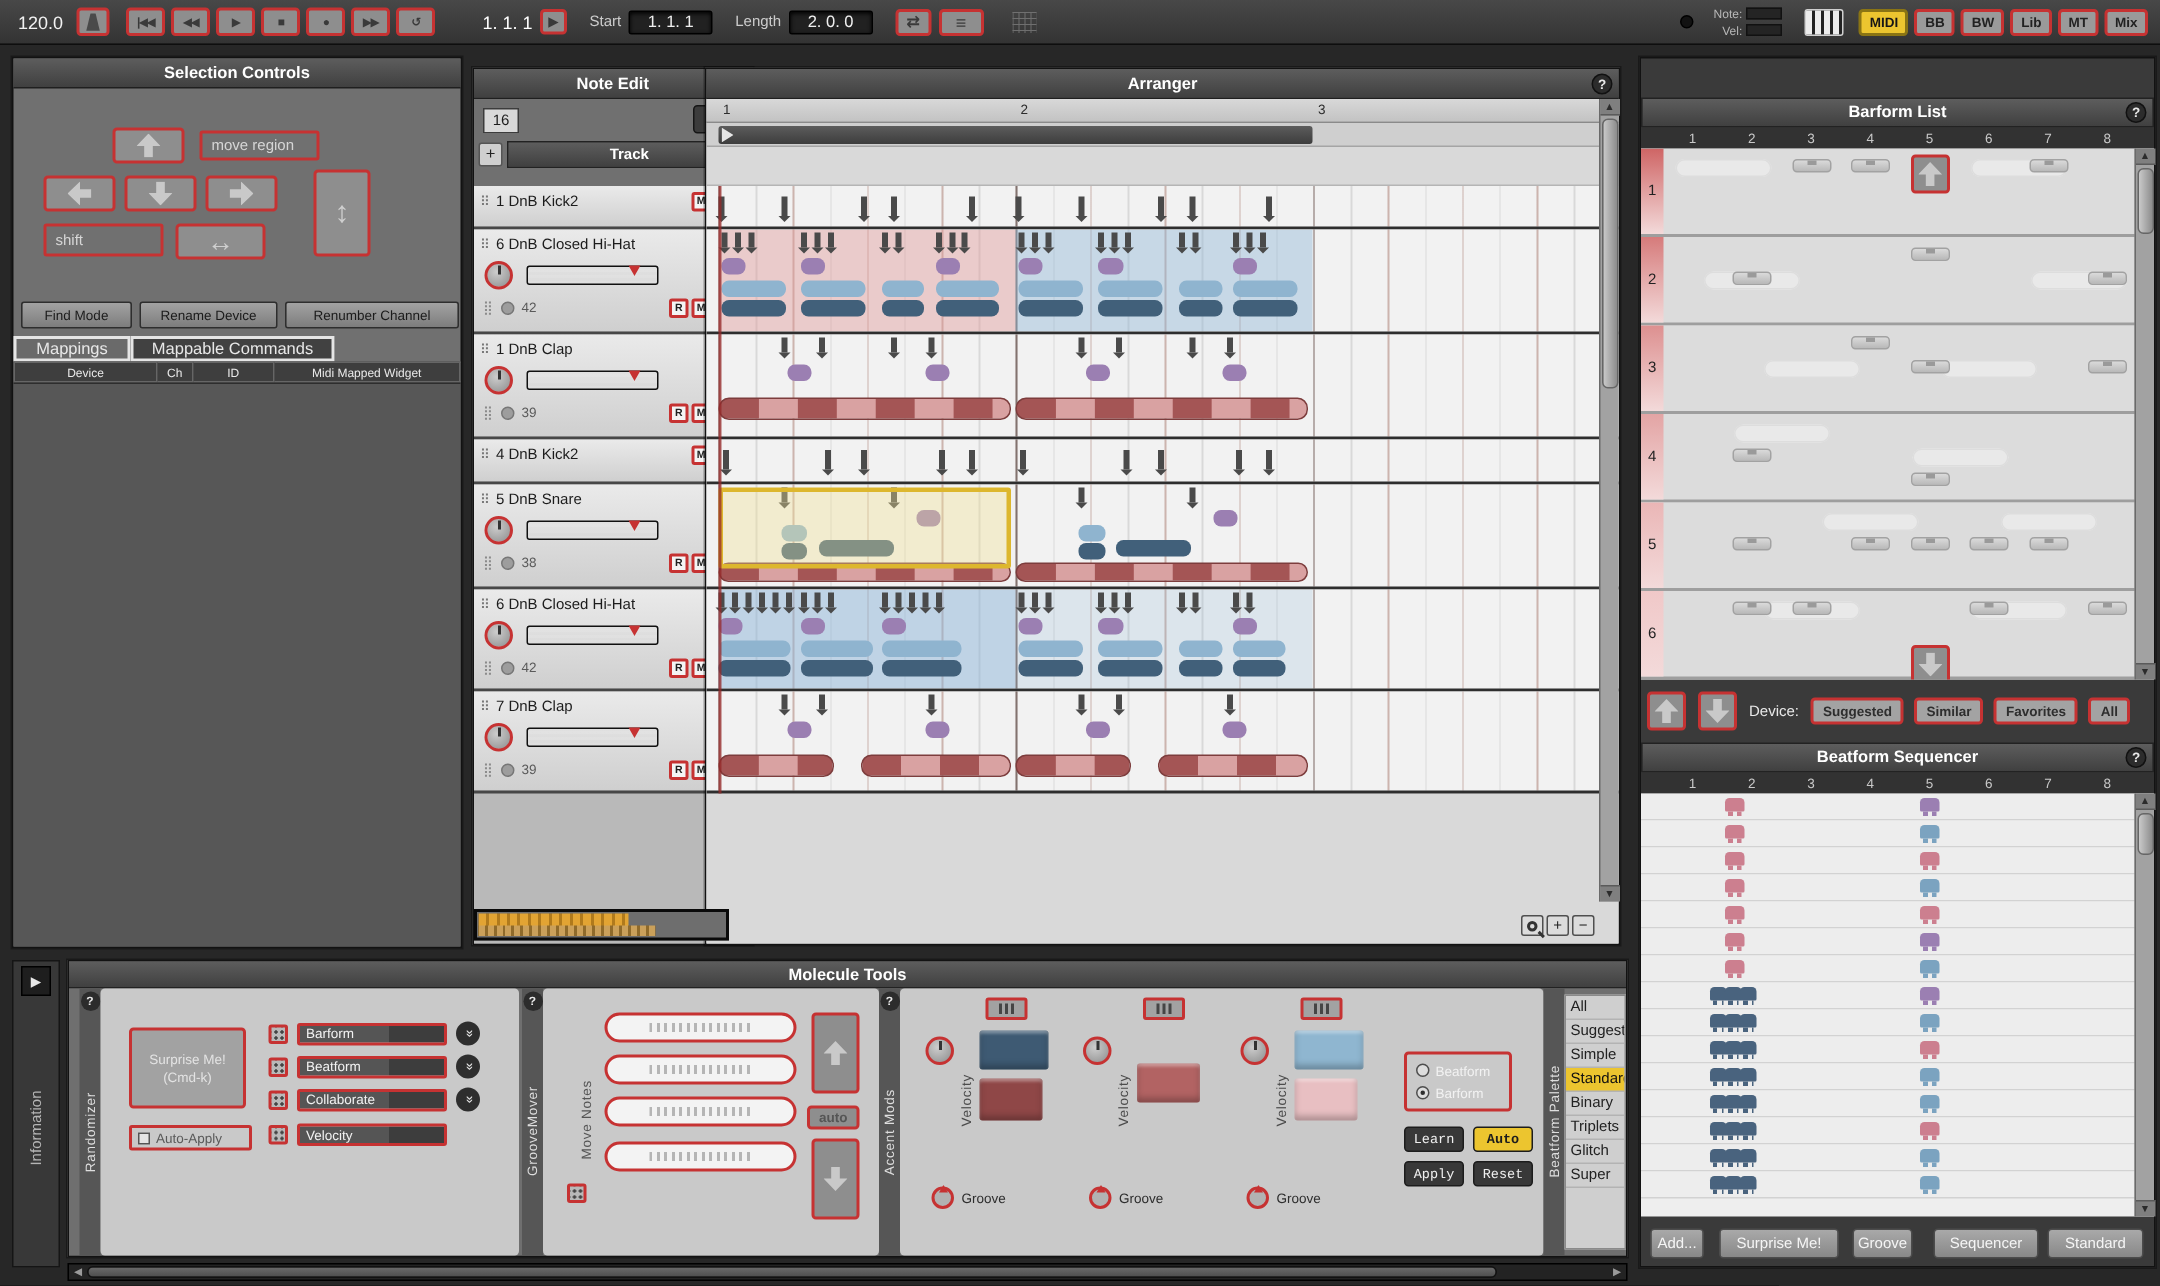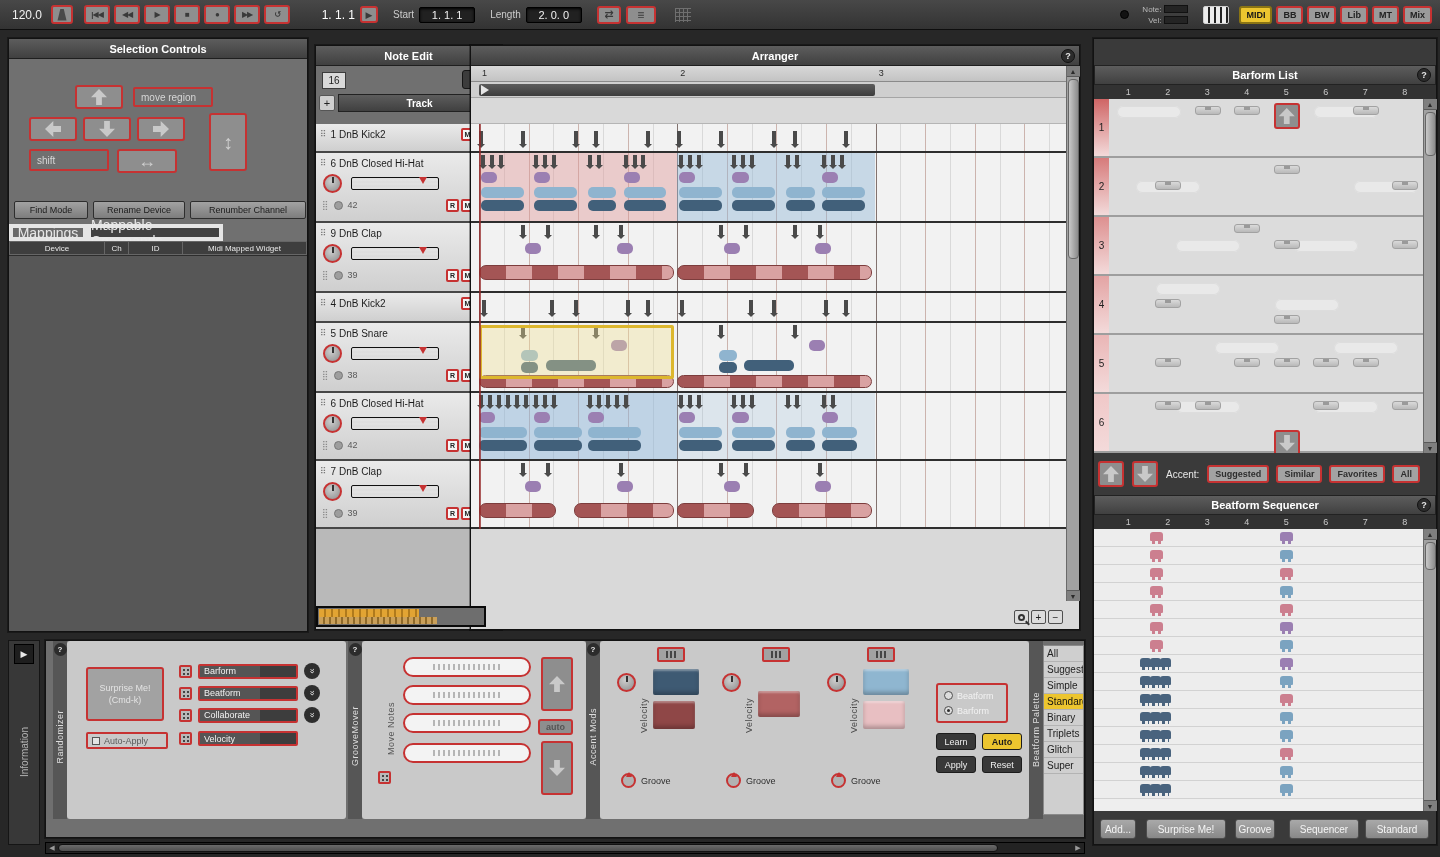--- a/index.html
+++ b/index.html
@@ -36,21 +36,21 @@
 .help{position:absolute;right:4px;top:3px;width:14px;height:14px;border-radius:50%;background:#2c2c2c;border:1px solid #111;color:#e8e8e8;font-size:9px;font-weight:bold;display:flex;align-items:center;justify-content:center}
 .blockarrow{width:16px;height:16px;background:#c9c9c9;clip-path:polygon(50% 0,100% 52%,68% 52%,68% 100%,32% 100%,32% 52%,0 52%)}
 .r90{transform:rotate(90deg)}.r180{transform:rotate(180deg)}.r270{transform:rotate(-90deg)}
 
 
 .sel-body{position:relative;height:calc(100% - 20px)}
 .selarrow{position:absolute;width:48px;height:24px}
 .selfield{position:absolute;border:2px solid #c63232;border-radius:2px;color:#d6d6d6;font-size:10px;display:flex;align-items:center;padding:0 6px;background:transparent}
 .cmdbtn{position:absolute;height:18px;background:linear-gradient(#a2a2a2,#7d7d7d);border:1px solid #2e2e2e;border-radius:2px;color:#1b1b1b;font-size:9px;font-family:inherit;cursor:pointer}
 .seltabs{position:absolute;left:0;top:165px;display:flex}
-.tab{height:17px;font-size:14px;color:#e8e8e8;display:flex;align-items:center;justify-content:center;background:#6a6a6a;border:4px solid #e5e5e5;cursor:pointer}
+.tab{height:17px;font-size:11px;color:#e8e8e8;display:flex;align-items:center;justify-content:center;background:#6a6a6a;border:2px solid #e5e5e5;cursor:pointer}
 .tab.active{background:#414141}
 .thead{position:absolute;left:0;top:182px;display:flex}
 .thcell{height:14px;background:#3e3e3e;border:1px solid #666;border-left:none;color:#e9e9e9;font-size:8px;display:flex;align-items:center;justify-content:center}
 .thcell:first-child{border-left:1px solid #666}
 .seldark{position:absolute;left:0;right:0;top:196px;bottom:0;background:#575757;border-top:1px solid #2d2d2d}
 
 
 .ne-body{position:relative;height:calc(100% - 20px);background:#707070}
 .gridval{position:absolute;left:6px;top:6px;width:24px;height:17px;background:#d9d9d9;border:1px solid #3c3c3c;color:#1c1c1c;font-size:10px;display:flex;align-items:center;justify-content:center}
 .pencilbtn{position:absolute;right:5px;top:4px;width:34px;height:19px;background:#3c3c3c;border:1px solid #161616;border-radius:3px;color:#f0f0f0;font-size:11px;display:flex;align-items:center;justify-content:center;cursor:pointer}
@@ -155,21 +155,21 @@
 .blocks{position:absolute;left:42px;top:28px;width:50px;height:70px}
 .ablock{position:absolute;border-radius:2px;box-shadow:inset 0 -3px 4px rgba(0,0,0,.25),inset 0 2px 2px rgba(255,255,255,.35)}
 .grooverow{position:absolute;left:10px;top:132px;display:flex;align-items:center;gap:5px}
 .gknob{width:15px;height:15px;border-radius:50%;border:2px solid #c63232;background:#b2b2b2;position:relative}
 .gknob::after{content:"";position:absolute;left:50%;top:-6px;transform:translateX(-50%);border:3px solid transparent;border-bottom:5px solid #c63232}
 .glab{font-size:9px;color:#2e2e2e}
 .radiogrp{position:absolute;border:2px solid #c63232;border-radius:3px;display:flex;flex-direction:column;justify-content:center;gap:5px;padding:4px 6px}
 .radiorow{display:flex;align-items:center;gap:4px;font-size:9px;color:#f2f2f2}
 .radio{width:9px;height:9px;border-radius:50%;border:1px solid #4e4e4e;background:#ddd;position:relative;flex:none}
 .radio.sel::after{content:"";position:absolute;inset:2px;border-radius:50%;background:#2e2e2e}
-.acbtn{position:absolute;width:40px;height:17px;border-radius:3px;border:1px solid #1c1c1c;font-size:9px;font-family:Liberation Sans, sans-serif;cursor:pointer}
+.acbtn{position:absolute;width:40px;height:17px;border-radius:3px;border:1px solid #1c1c1c;font-size:9px;font-family:Liberation Mono, monospace;cursor:pointer}
 .acbtn.dark{background:#383838;color:#efefef}
 .acbtn.yellow{background:#ecc52f;color:#1d1d1d;font-weight:bold}
 .palette{position:absolute;top:4px;bottom:4px;background:#cfcfcf;border:1px solid #8a8a8a;overflow:hidden}
 .palitem{height:16px;border-bottom:1px solid #b3b3b3;font-size:10px;color:#222;display:flex;align-items:center;padding:0 3px;white-space:nowrap;overflow:hidden;cursor:pointer}
 .palitem.selected{background:#ecc52f;color:#111}
 
 
 .infostrip{position:absolute;left:8px;top:640px;width:32px;height:205px;background:#383838;border:1px solid #151515;display:flex;flex-direction:column;align-items:center;padding:3px 0}
 .expandbtn{width:20px;height:20px;background:#1e1e1e;border:1px solid #000;color:#e8e8e8;font-size:9px;display:flex;align-items:center;justify-content:center;cursor:pointer;padding:0}
 .infolabel{writing-mode:vertical-rl;transform:rotate(180deg);font-size:10px;color:#b5b5b5;margin:auto}
@@ -309,21 +309,21 @@
                 <button class="msbtn">R</button>
                 <button class="msbtn">M</button>
                 <button class="msbtn">S</button>
               </div>
             </div>
           </div>
           <div class="titem" style="height: 70px;">
             <div class="ctab" style="background: rgb(122, 79, 102);"></div>
             <div class="trow1">
               <span class="grip">⠿</span>
-              <span class="tname">9 DnB Clap</span>
+              <span class="tname">1 DnB Clap</span>
               <span class="tpencil">✎</span>
             </div>
             <div class="trow2">
               <div class="knob"></div>
               <div class="tslider">
                 <span class="smark"></span>
               </div>
             </div>
             <div class="trow3">
               <span class="grip2">⣿</span>
@@ -713,21 +713,21 @@
       <span class="sarrow bot">▼</span>
     </div>
 
     <div class="filtersrow" style="top:418px">
       <button class="rbtn" style="width:26px;height:26px">
           <span class="blockarrow"></span>
         </button>
       <button class="rbtn" style="width:26px;height:26px">
           <span class="blockarrow r180"></span>
         </button>
-      <span class="flabel">Accent:</span>
+      <span class="flabel">Device:</span>
       <div style="display:flex;gap:7px">
           <button class="rbtn fbtn">Suggested</button>
           <button class="rbtn fbtn">Similar</button>
           <button class="rbtn fbtn">Favorites</button>
           <button class="rbtn fbtn">All</button>
         </div>
     </div>
 
     <div class="bb-sechdr" style="top:456px">
       <span>Beatform Sequencer</span>
@@ -830,20 +830,23 @@
     <div class="bbbtns" style="top:778px">
         <button class="bbbtn" style="left: 6px; width: 36px;">Add...</button>
         <button class="bbbtn" style="left: 52px; width: 80px;">Surprise Me!</button>
         <button class="bbbtn" style="left: 141px; width: 40px;">Groove</button>
         <button class="bbbtn" style="left: 195px; width: 70px;">Sequencer</button>
         <button class="bbbtn" style="left: 271px; width: 64px;">Standard</button>
       </div>
   </section>
 
   <section class="panel" style="left:45px;top:640px;width:1040px;height:198px">
+    <div class="mo-hdr">
+        <span>Molecule Tools</span>
+      </div>
     <div class="mo-body">
 
       <div class="spine" style="left:7px">
         <span class="spinehelp">?</span>
         <span class="vlabel">Randomizer</span>
       </div>
       <div class="mo-sec" style="left:21px;width:279px">
         <button class="surprise" style="left:19px;top:26px;width:78px;height:54px">
           <span>Surprise Me!</span>
           <span>(Cmd-k)</span>

